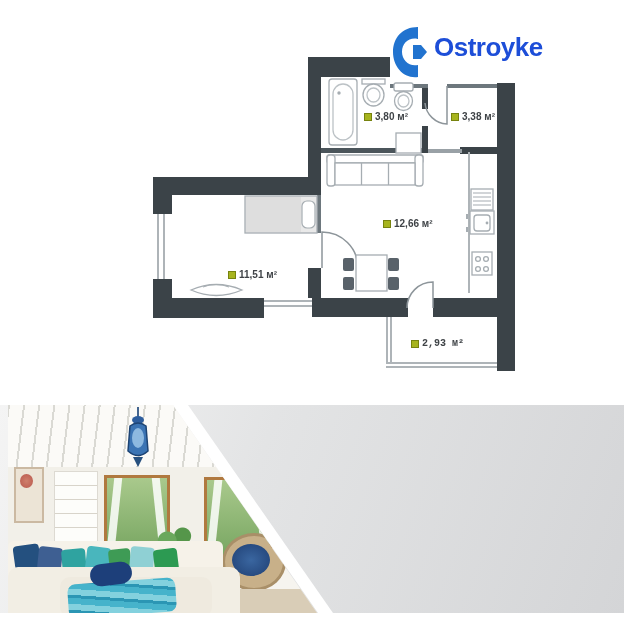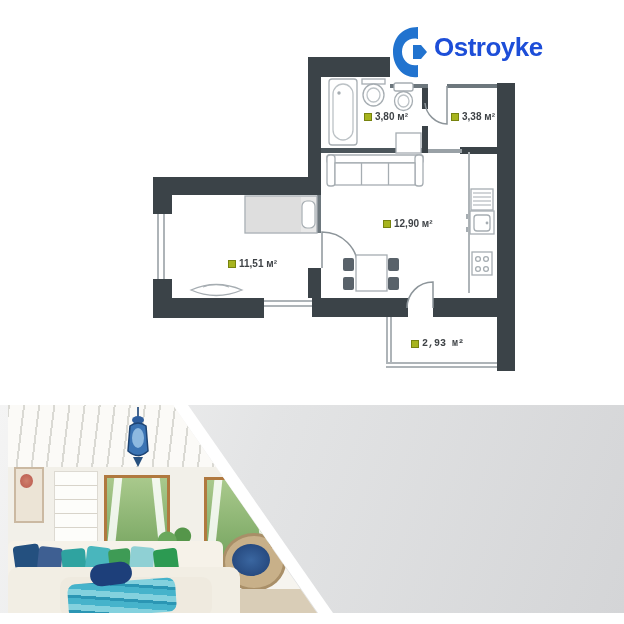--- a/index.html
+++ b/index.html
@@ -168,23 +168,23 @@
   <div class="plan-label" style="left:364px;top:111px;">
     <span class="sq"></span>
     <span>3,80 м²</span>
   </div>
   <div class="plan-label" style="left:451px;top:111px;">
     <span class="sq"></span>
     <span>3,38 м²</span>
   </div>
   <div class="plan-label" style="left:383px;top:218px;">
     <span class="sq"></span>
-    <span>12,90 м²</span>
-  </div>
-  <div class="plan-label" style="left:228px;top:258px;justify-content:center;">
+    <span>12,66 м²</span>
+  </div>
+  <div class="plan-label" style="left:228px;top:269px;justify-content:center;">
     <span class="sq"></span>
     <span>11,51 м²</span>
   </div>
   <div class="plan-label" style="left:411px;top:338px;font-family:Liberation Mono, monospace;">
     <span class="sq"></span>
     <span>2,93 м²</span>
   </div>
 
   <div class="panel">
 

